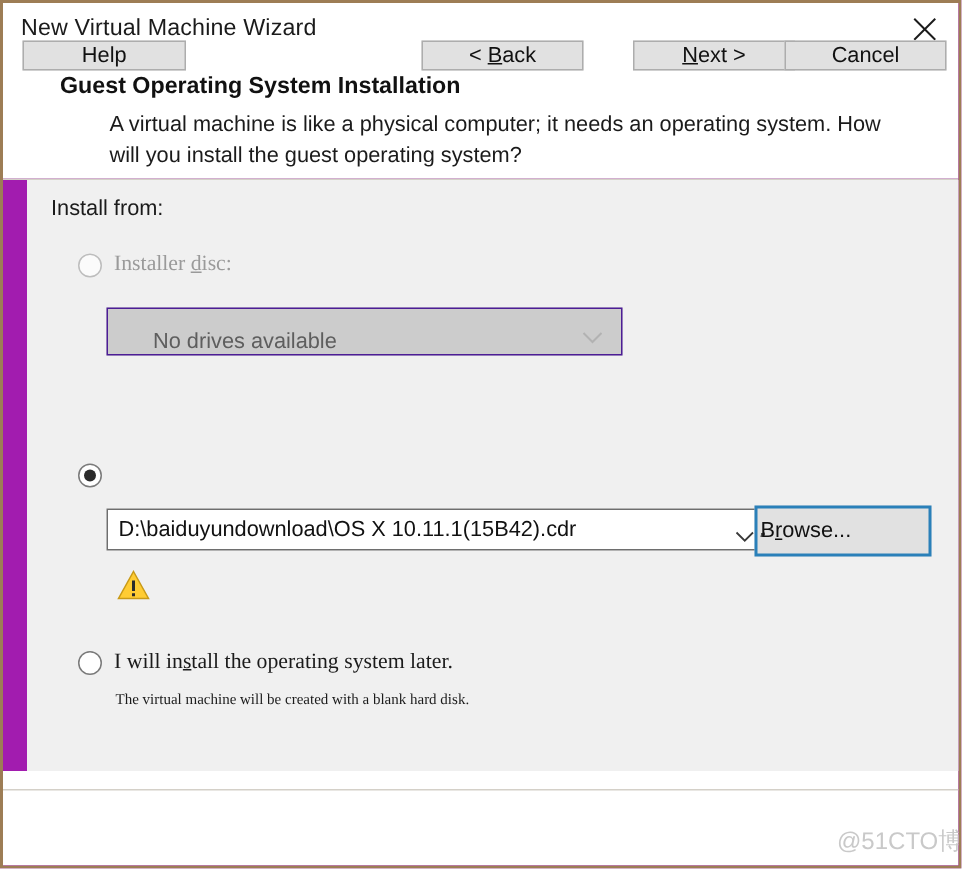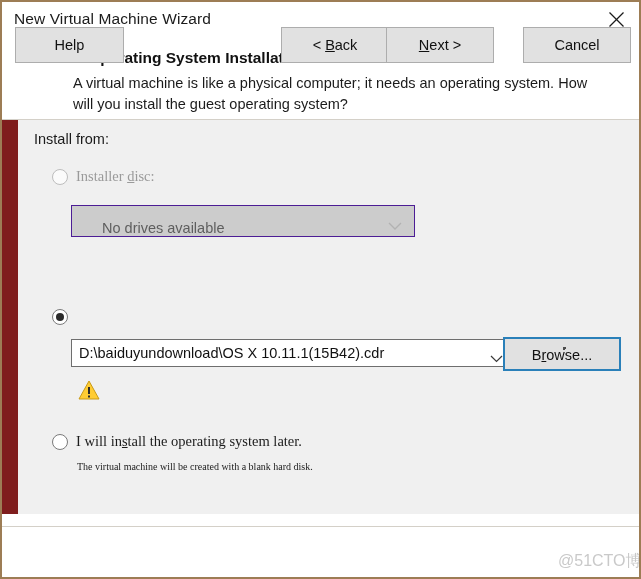--- a/index.html
+++ b/index.html
@@ -9,21 +9,21 @@
   }
   body {
     font-family: "Liberation Sans", sans-serif;
   }
   .window {
     position: relative;
     width: 641px;
     height: 579px;
     box-sizing: border-box;
     border: 2px solid #9d7d55;
-    background: #7f1d1d;
+    background: #a21caf;
     overflow: hidden;
   }
 
   
   .titlebar {
     position: absolute;
     left: 0; top: 0;
     width: 637px;
     height: 36px;
     background: #ffffff;
@@ -197,23 +197,21 @@
     position: absolute;
     left: 501px;
     top: 335px;
     width: 118px;
     height: 34px;
     box-sizing: border-box;
     border: 2px solid #2a80b9;
     background: #e1e1e1;
     display: flex;
     align-items: center;
-    justify-content: center;
     cursor: default;
-    flex-direction: column;
   }
   .browse-inner {
     position: absolute;
     left: 2px; top: 2px; right: 2px; bottom: 2px;
     border: 1px dotted #4d4d4d;
     box-sizing: border-box;
     pointer-events: none;
   }
   .browse-btn span {
     font-size: 14.5px;
@@ -262,34 +260,34 @@
   .footer-divider {
     position: absolute;
     left: 0;
     top: 12px;
     width: 637px;
     height: 1px;
     background: #d4d0c8;
   }
   .btn {
     position: absolute;
-    height: 36px;
+    height: 20px;
     box-sizing: border-box;
     border: 1px solid #adadad;
     background: #e1e1e1;
     display: flex;
     align-items: center;
     justify-content: center;
     font-size: 14.5px;
     color: #111111;
     cursor: default;
   }
   .btn-help   { left: 13px;  top: 25px; width: 109px; }
   .btn-back   { left: 279px; top: 25px; width: 108px; }
-  .btn-next   { left: 384px; top: 25px; width: 108px; }
+  .btn-next   { left: 420px; top: 25px; width: 108px; }
   .btn-cancel { left: 521px; top: 25px; width: 108px; justify-content: center; }
 
   .watermark {
     position: absolute;
     left: 556px;
     top: 549px;
     font-size: 16px;
     color: #c9c9c9;
     white-space: nowrap;
     pointer-events: none;

